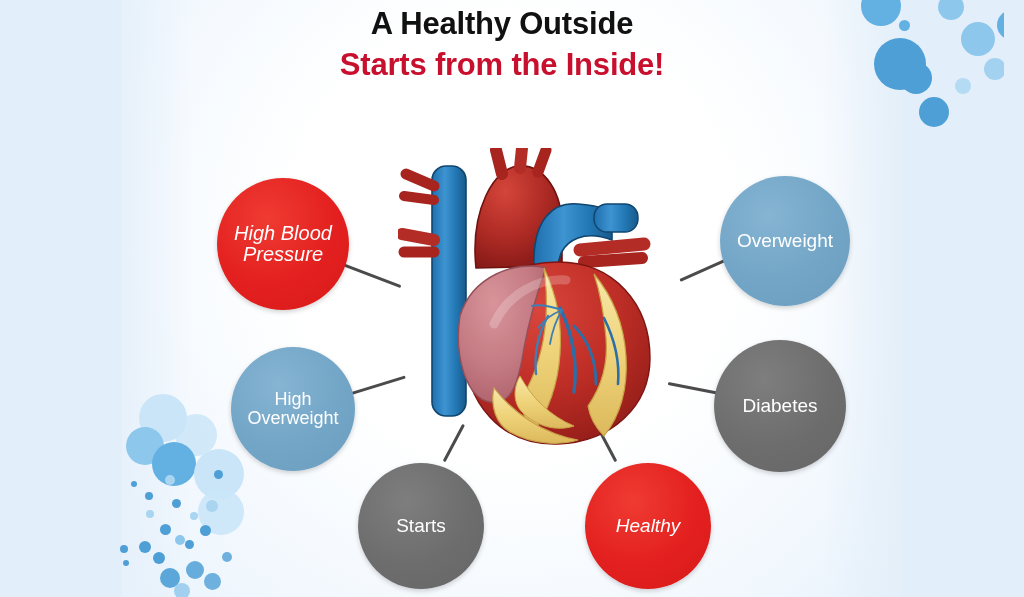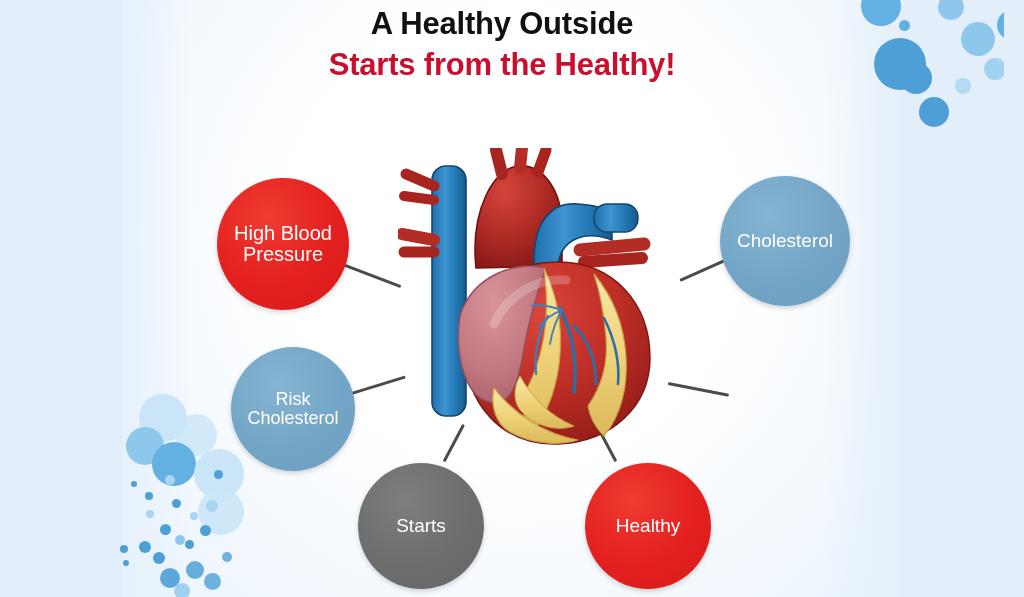--- a/index.html
+++ b/index.html
@@ -39,21 +39,21 @@
   .bub{position:absolute;border-radius:50%;}
 
   
   .node{
     position:absolute;border-radius:50%;
     display:flex;align-items:center;justify-content:center;
     text-align:center;color:#ffffff;line-height:1.03;
     box-shadow:0 2px 5px rgba(0,0,0,.18);
   }
   .node .lbl{display:block;padding:0 6px;font-weight:normal;}
-  .red{background:radial-gradient(circle at 38% 30%,#ef3b32 0%,#e3201f 55%,#d61b19 100%);}
+  .red{background:radial-gradient(circle at 38% 30%,#ef3b32 0%,#e3201f 55%,#d61b19 100%);font-style:italic;}
   .blue{background:radial-gradient(circle at 38% 30%,#86b4d3 0%,#72a5c6 55%,#6a9dbe 100%);}
   .gray{background:radial-gradient(circle at 38% 30%,#7e7e7e 0%,#6d6d6d 55%,#666666 100%);}
 
   
   .conn{position:absolute;background:#4b4b4b;height:3px;border-radius:2px;transform-origin:0 50%;}
 
   
   #heart{position:absolute;left:398px;top:148px;width:278px;height:300px;}
 </style>
 </head>
@@ -99,21 +99,21 @@
       <div class="bub" style="left: 204px; top: 573px; width: 17px; height: 17px; background: rgb(77, 159, 214); opacity: 0.8;"></div>
       <div class="bub" style="left: 174px; top: 583px; width: 16px; height: 16px; background: rgb(142, 199, 236); opacity: 0.8;"></div>
       <div class="bub" style="left: 206px; top: 500px; width: 12px; height: 12px; background: rgb(169, 213, 241); opacity: 1;"></div>
       <div class="bub" style="left: 190px; top: 512px; width: 8px; height: 8px; background: rgb(169, 213, 241); opacity: 1;"></div>
       <div class="bub" style="left: 123px; top: 560px; width: 6px; height: 6px; background: rgb(77, 159, 214); opacity: 1;"></div>
       <div class="bub" style="left: 214px; top: 470px; width: 9px; height: 9px; background: rgb(77, 159, 214); opacity: 1;"></div>
       <div class="bub" style="left: 222px; top: 552px; width: 10px; height: 10px; background: rgb(77, 159, 214); opacity: 0.8;"></div>
     </div>
 
   <div class="hd" id="title1">A Healthy Outside</div>
-  <div class="hd" id="title2">Starts from the Healthy!</div>
+  <div class="hd" id="title2">Starts from the Inside!</div>
 
 
   <div class="conn" style="left:343px;top:263px;width:62px;transform:rotate(21deg);"></div>
   <div class="conn" style="left:348px;top:393px;width:60px;transform:rotate(-17deg);"></div>
   <div class="conn" style="left:444px;top:460px;width:42px;transform:rotate(-62deg);"></div>
   <div class="conn" style="left:616px;top:460px;width:42px;transform:rotate(-118deg);"></div>
   <div class="conn" style="left:668px;top:382px;width:62px;transform:rotate(11deg);"></div>
   <div class="conn" style="left:680px;top:279px;width:62px;transform:rotate(-24deg);"></div>
 
   <div id="heart">
@@ -195,29 +195,32 @@
 
       <path d="M96 176 C110 146 140 130 168 132" stroke="rgba(255,255,255,.22)" stroke-width="9" fill="none" stroke-linecap="round"></path>
     </svg>
   </div>
 
   <div class="node red" style="left:217px;top:178px;width:132px;height:132px;font-size:20px;">
     <span class="lbl">High Blood Pressure</span>
   </div>
 
   <div class="node blue" style="left:231px;top:347px;width:124px;height:124px;font-size:18px;">
-    <span class="lbl">Risk Cholesterol</span>
+    <span class="lbl">High Overweight</span>
   </div>
 
   <div class="node gray" style="left:358px;top:463px;width:126px;height:126px;font-size:19px;">
     <span class="lbl">Starts</span>
   </div>
 
   <div class="node red" style="left:585px;top:463px;width:126px;height:126px;font-size:19px;">
     <span class="lbl">Healthy</span>
   </div>
 
+  <div class="node gray" style="left:714px;top:340px;width:132px;height:132px;font-size:19px;">
+    <span class="lbl">Diabetes</span>
+  </div>
 
   <div class="node blue" style="left:720px;top:176px;width:130px;height:130px;font-size:19px;">
-    <span class="lbl">Cholesterol</span>
+    <span class="lbl">Overweight</span>
   </div>
 
 </div>
 
 </body></html>

